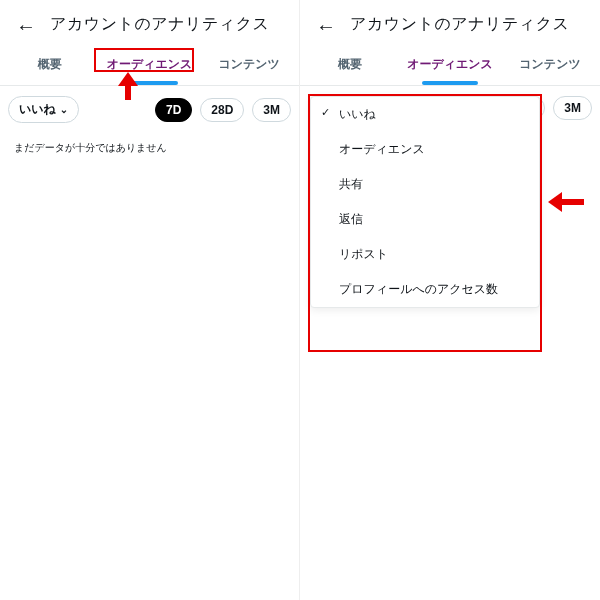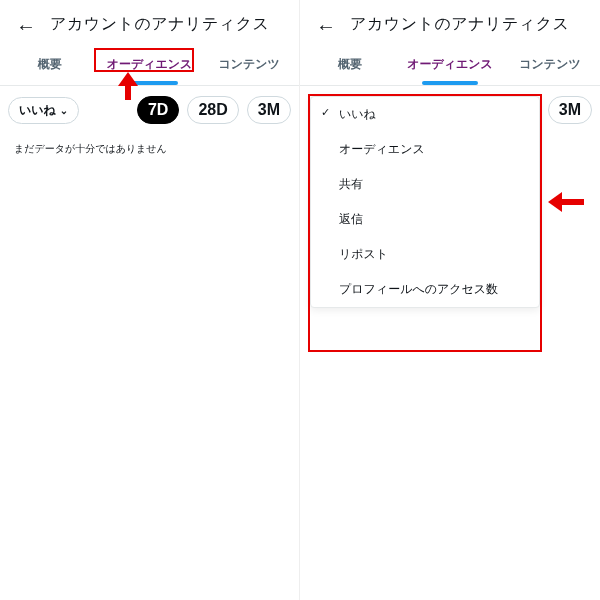--- a/index.html
+++ b/index.html
@@ -11,21 +11,21 @@
   .back { font-size:20px; line-height:1; padding:4px 6px; cursor:pointer; }
   .title { font-size:16px; font-weight:400; margin-left:8px; letter-spacing:0.5px; }
   .tabs { display:flex; border-bottom:1px solid #e6e9ea; }
   .tab { flex:1; text-align:center; padding:10px 0 12px 0; font-size:12px; font-weight:700; color:#536471; position:relative; cursor:pointer; }
   .tab.active { color:#701a75; }
   .tab.active::after { content:""; position:absolute; left:50%; transform:translateX(-50%); bottom:0; width:56px; height:4px; background:#1d9bf0; border-radius:3px; }
   .controls { display:flex; align-items:center; padding:10px 8px; gap:8px; }
   .dd { border:1px solid #cfd9de; border-radius:18px; padding:4px 10px; font-size:12px; font-weight:700; display:flex; align-items:center; gap:4px; cursor:pointer; }
   .chev { font-size:10px; }
   .spacer { flex:1; }
-  .pill { border:1px solid #cfd9de; border-radius:14px; padding:4px 10px; font-size:16px; font-weight:700; color:#0f1419; cursor:pointer; background:#fff;text-align:right; }
+  .pill { border:1px solid #cfd9de; border-radius:14px; padding:4px 10px; font-size:12px; font-weight:700; color:#0f1419; cursor:pointer; background:#fff;text-align:right; }
   .pill.sel { background:#000; color:#fff; border-color:#000; }
   .msg { padding:8px 14px; font-size:10px; }
   
   .redbox { position:absolute; border:2px solid #e60000; pointer-events:none; }
   
   .arrow { position:absolute; pointer-events:none; }
   .arrow .shaft { background:#e60000; position:absolute; }
   .arrow .head { width:0; height:0; position:absolute; }
   
   .menu { position:absolute; left:10px; top:96px; width:230px; background:#fff; border:1px solid #e6e9ea; border-radius:4px; box-shadow:0 2px 8px rgba(0,0,0,0.08); }

